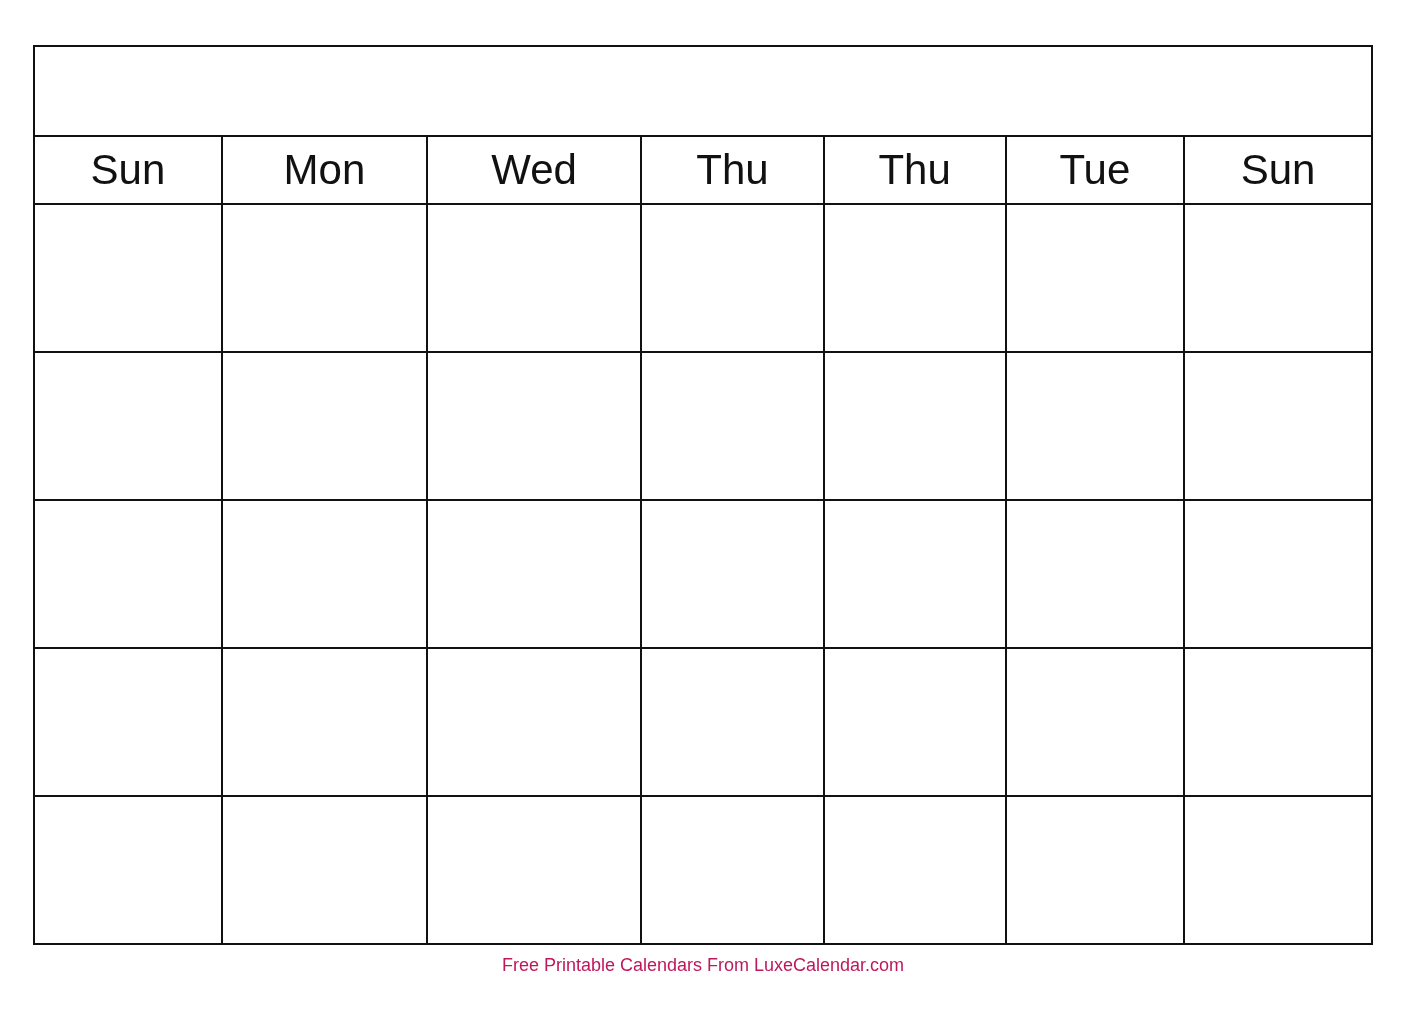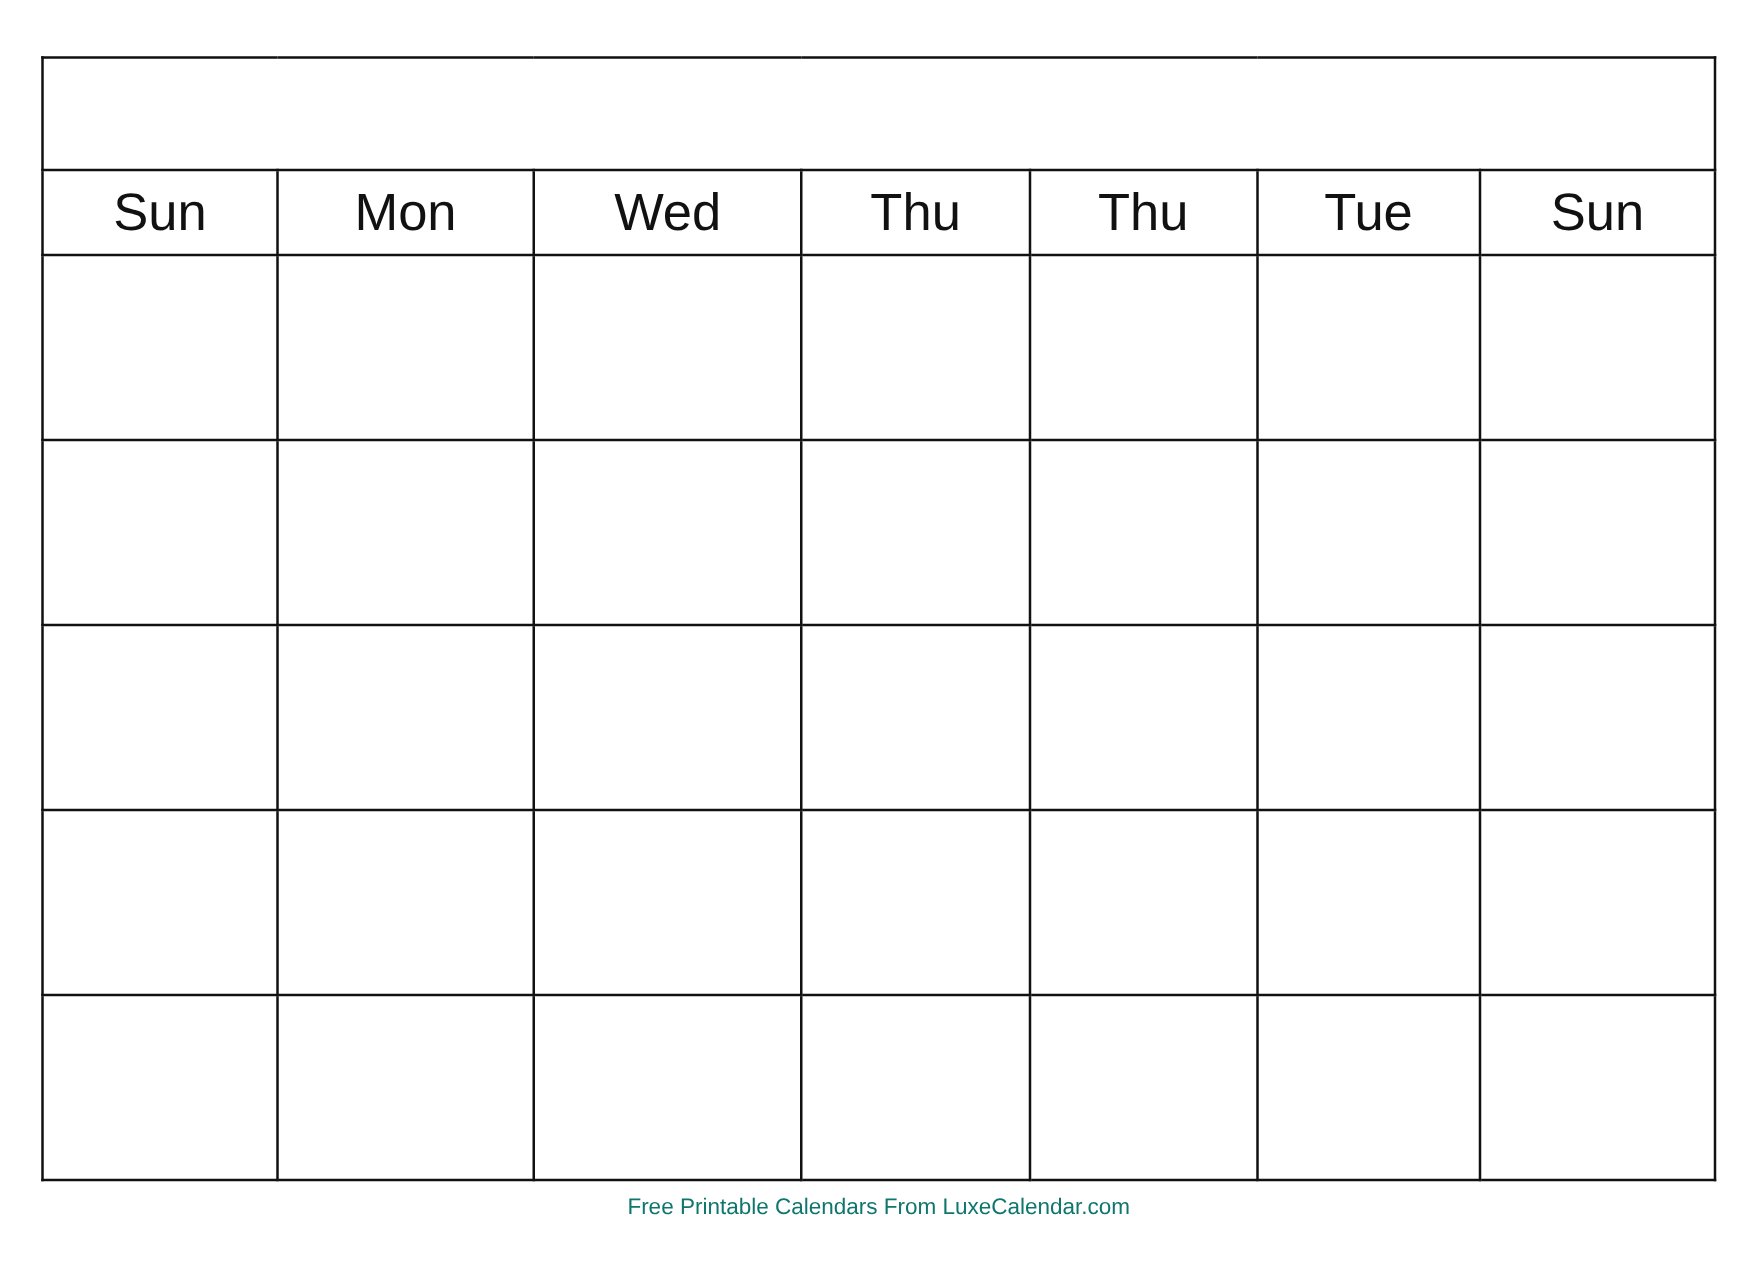--- a/index.html
+++ b/index.html
@@ -52,21 +52,21 @@
     .day-row td {
       height: 148px;
       vertical-align: top;
       padding: 6px;
     }
 
     .footer {
       text-align: center;
       margin-top: 10px;
       font-size: 18px;
-      color: #0f766e;
+      color: #be185d;
       font-family: Arial, sans-serif;
     }
   </style>
 </head>
 <body>
 
 <div class="calendar-wrapper">
   <table class="calendar-table">
     <tbody>
 

